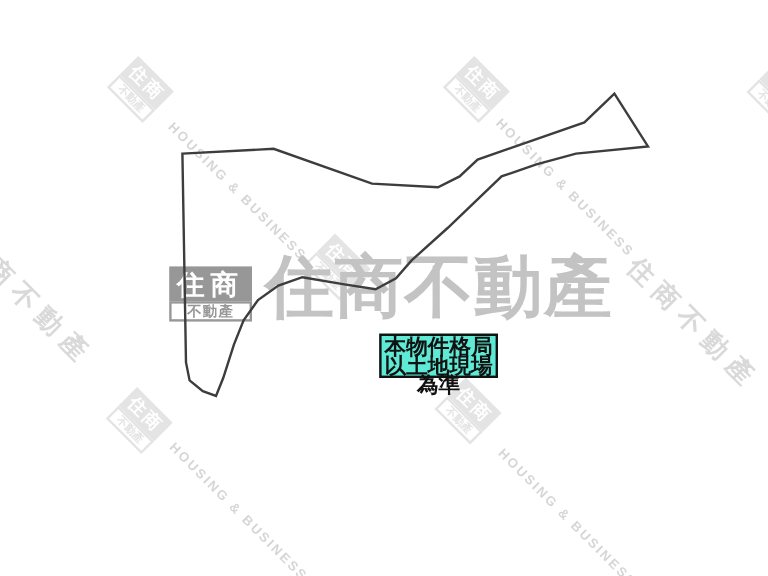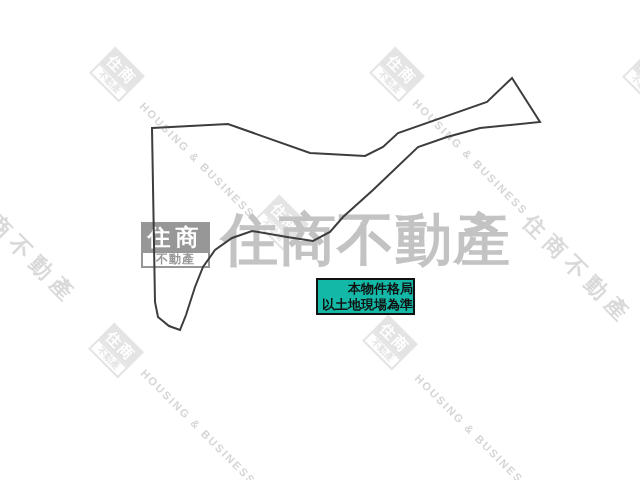--- a/index.html
+++ b/index.html
@@ -42,22 +42,22 @@
   .wm-big{
     position:absolute;left:221px;top:211px;font-size:57px;font-weight:bold;
     color:#c3c3c3;letter-spacing:1px;white-space:nowrap;z-index:1;line-height:1;
   }
   
   svg.plan{position:absolute;left:0;top:0;z-index:2;}
   svg.plan polygon{fill:none;stroke:#3d3d3d;stroke-width:2;stroke-linejoin:miter;}
   
   .note{
     position:absolute;left:316px;top:278px;width:95px;height:32px;
-    background:#14b8a6;border:2px solid #111111;z-index:3;
-    text-align:right;font-weight:bold;font-size:13px;line-height:16px;color:#111111;
+    background:#5eead4;border:2px solid #111111;z-index:3;
+    text-align:center;font-weight:bold;font-size:18px;line-height:16px;color:#111111;
     padding-top:1px;
   }
 </style>
 </head>
 <body>
 
 <div class="stage">
 
   <div class="wm-minilogo" style="left:96px;top:56px;">
     <div class="ml-top">住商</div>

